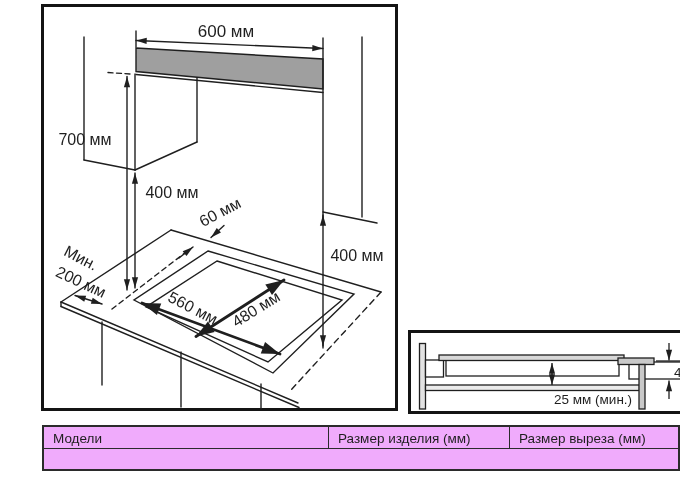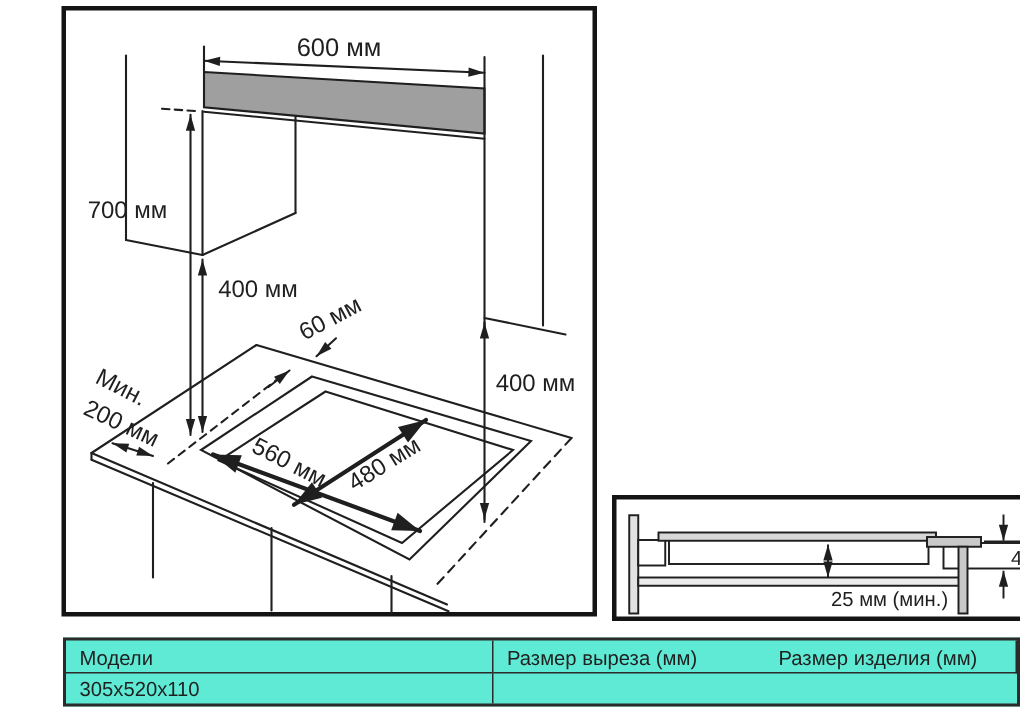--- a/index.html
+++ b/index.html
@@ -7,21 +7,21 @@
        font-family:"Liberation Sans","DejaVu Sans",sans-serif;color:#1f1f1f;}
   .stage{position:absolute;left:0;top:0;width:680px;height:480px;margin-left:36px;}
   svg text{fill:#1f1f1f;}
   .dimlabel{font-size:16px;}
   .dimlabel-big{font-size:17px;}
   .dimlabel-sm{font-size:13.5px;}
   
   .spec-table{position:absolute;left:6px;top:425px;width:638px;height:46px;
       border:2.4px solid #2b2b2b;display:grid;
       grid-template-columns:285px 181px auto;grid-template-rows:22px auto;
-      box-sizing:border-box;background:#5eead4;font-size:13.5px;}
+      box-sizing:border-box;background:#f0abfc;font-size:13.5px;}
   .cell{padding:3px 0 2px 9px;white-space:nowrap;overflow:hidden;
       border-right:1.8px solid #2b2b2b;display:flex;align-items:center;box-sizing:border-box;}
   .cell.lastcol{border-right:none;}
   .cell.hdr{border-bottom:1.8px solid #2b2b2b;}
 </style>
 </head>
 <body>
 
 <div class="stage">
 <svg width="680" height="480" viewBox="0 0 680 480">
@@ -158,17 +158,16 @@
 
   <g>
     <text class="dimlabel-sm" x="638" y="376.5" text-anchor="start">45 мм</text>
     <text class="dimlabel-sm" x="518" y="404" text-anchor="start">25 мм (мин.)</text>
   </g>
 </svg>
 
 
 <div class="spec-table">
   <div class="cell hdr">Модели</div>
+  <div class="cell hdr">Размер изделия (мм)</div>
   <div class="cell hdr lastcol">Размер выреза (мм)</div>
-  <div class="cell hdr">Размер изделия (мм)</div>
-  <div class="cell">305x520x110</div>
 </div>
 </div>
 
 </body></html>

